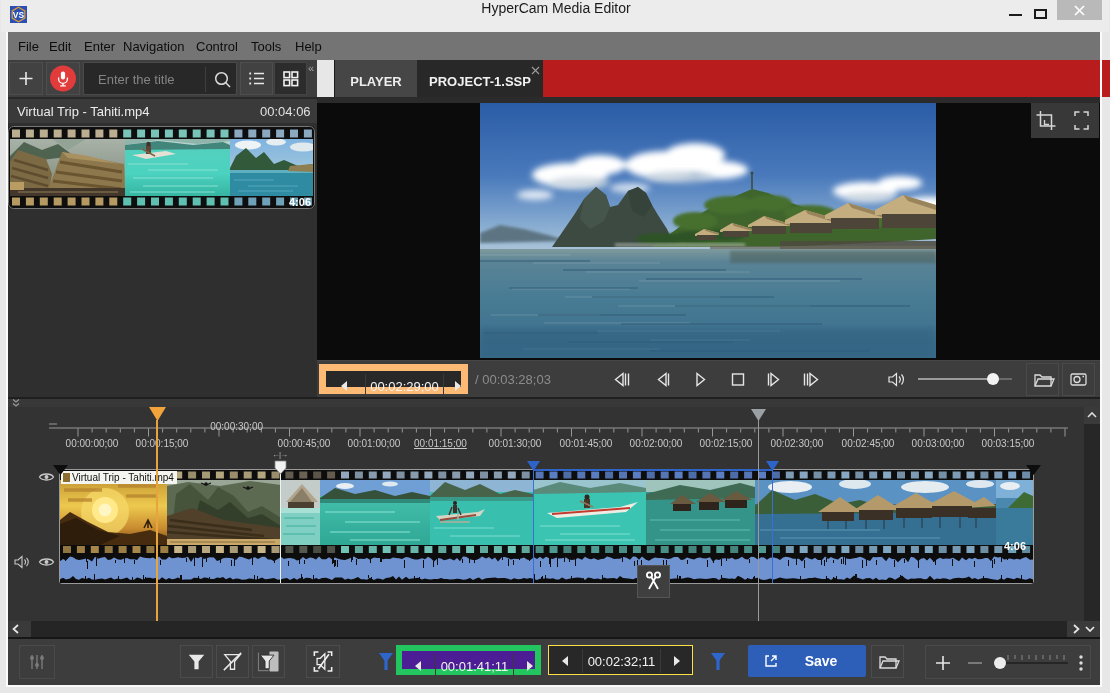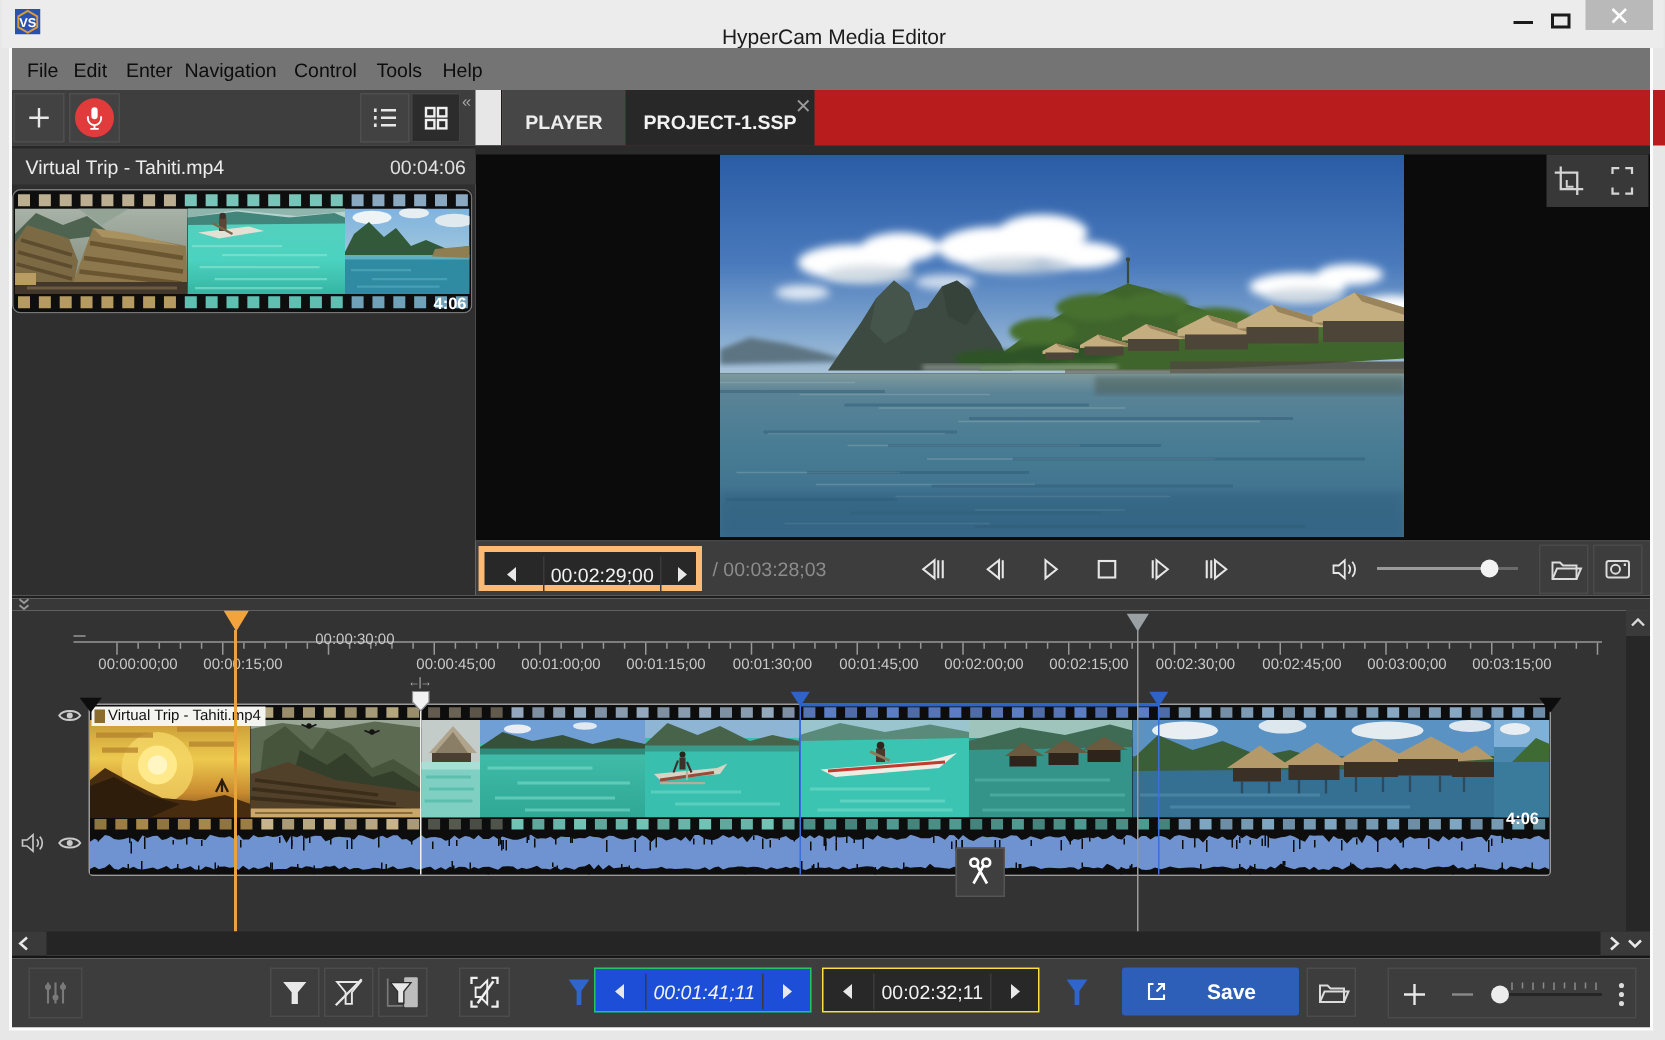--- a/index.html
+++ b/index.html
@@ -6,21 +6,21 @@
 body{font-family:"Liberation Sans",sans-serif;background:#e7e7e7;position:relative;font-size:13px;}
 .ab{position:absolute;}
 svg{display:block;}
 </style></head><body>
 <div style="position:absolute;left:1px;top:0px;width:1108px;height:32px;background:#ececec;">
     <svg class="ab" style="left:9px;top:6px" width="17" height="17" viewBox="0 0 17 17">
       <rect width="17" height="17" fill="#2b50b4"></rect>
       <polygon points="8.5,1.3 14.8,4.9 14.8,12.1 8.5,15.7 2.2,12.1 2.2,4.9" fill="none" stroke="#d89b3a" stroke-width="1.3"></polygon>
       <text x="8.5" y="11.8" font-size="8.5" font-weight="bold" fill="#fff" text-anchor="middle" font-family="Liberation Sans">VS</text>
     </svg>
-    <div style="position:absolute;left:0;top:16px;width:1110px;height:18px;text-align:center;font-size:14px;color:#1b1b1b;">HyperCam Media Editor</div>
+    <div style="position:absolute;left:0;top:0;width:1110px;height:18px;text-align:center;font-size:14px;color:#1b1b1b;">HyperCam Media Editor</div>
     <div style="position:absolute;left:1008px;top:14px;width:13px;height:2px;background:#1b1b1b;"></div>
     <div style="position:absolute;left:1033px;top:9px;width:13px;height:10px;border:2px solid #1b1b1b;"></div>
     <div style="position:absolute;left:1056px;top:0;width:45px;height:20px;background:#b9b9b9;"></div>
     <svg class="ab" style="left:1072px;top:4px" width="13" height="13" viewBox="0 0 13 13">
       <path d="M2,2 L11,11 M11,2 L2,11" stroke="#fdfdfd" stroke-width="1.7"></path>
     </svg>
   </div>
 <div style="position:absolute;left:8px;top:32px;width:1092px;height:28px;background:#747474;">
     <div style="position:absolute;left:10px;top:7px;font-size:13px;color:#0d0d0d;">File</div>
     <div style="position:absolute;left:41px;top:7px;font-size:13px;color:#0d0d0d;">Edit</div>
@@ -35,20 +35,28 @@
       <svg width="32" height="31" viewBox="0 0 32 31">
         <path d="M16,9 V22 M9.5,15.5 H22.5" stroke="#e8e8e8" stroke-width="1.6"></path>
       </svg>
     </div>
     <div style="position:absolute;left:38px;top:2px;width:34px;height:33px;background:#424242;border:1px solid #4e4e4e;">
       <svg width="32" height="31" viewBox="0 0 32 31">
         <circle cx="16" cy="15.5" r="13" fill="#e23b3b"></circle>
         <rect x="13.9" y="8.5" width="4.2" height="8" rx="2.1" fill="#fff"></rect>
         <path d="M11.6,14.5 v1.5 a4.4,4.4 0 0 0 8.8,0 v-1.5" fill="none" stroke="#fff" stroke-width="1.3"></path>
         <path d="M16,20.5 V22.7 M13.2,22.9 H18.8" stroke="#fff" stroke-width="1.3"></path>
+      </svg>
+    </div>
+    <div style="position:absolute;left:75px;top:2px;width:154px;height:33px;background:#282828;border:1px solid #4a4a4a;">
+      <div style="position:absolute;left:14px;top:9px;font-size:13px;color:#848484;">Enter the title</div>
+      <div style="position:absolute;left:121px;top:4px;width:1px;height:25px;background:#3e3e3e;"></div>
+      <svg class="ab" style="left:129px;top:7px" width="20" height="20" viewBox="0 0 20 20">
+        <circle cx="8.5" cy="8.5" r="5.8" fill="none" stroke="#dcdcdc" stroke-width="1.5"></circle>
+        <path d="M12.8,12.8 L17,17" stroke="#dcdcdc" stroke-width="1.5"></path>
       </svg>
     </div>
     <div style="position:absolute;left:232px;top:2px;width:33px;height:33px;background:#424242;border:1px solid #4e4e4e;">
       <svg width="31" height="31" viewBox="0 0 31 31">
         <g stroke="#e8e8e8" stroke-width="1.7">
           <path d="M13,10.5 H23 M13,15.5 H23 M13,20.5 H23"></path>
           <path d="M8.3,10.5 h1.8 M8.3,15.5 h1.8 M8.3,20.5 h1.8" stroke-width="2.2"></path>
         </g>
       </svg>
     </div>
@@ -332,21 +340,21 @@
       <svg width="68" height="35" viewBox="0 0 68 35">
         <g fill="none" stroke="#d5d5d5" stroke-width="1.5">
           <path d="M9.5,8 v15 h15 M5.5,12 h15 v15"></path>
           <path d="M13.5,17 v4.5 h4.5" stroke-width="1.3"></path>
           <path d="M44,13 v-4 h4.5 M52.5,9 h4.5 v4 M57,22 v4 h-4.5 M48.5,26 h-4.5 v-4"></path>
         </g>
       </svg>
     </div>
   </div>
 <div style="position:absolute;left:317px;top:360px;width:783px;height:37px;background:#3d3d3d;border-top:1px solid #464646;">
-    <div style="position:absolute;left:2px;top:3px;width:149px;height:30px;background:#282828;border:4px solid #fdba74;">
+    <div style="position:absolute;left:2px;top:3px;width:149px;height:30px;background:#282828;border:7px solid #fdba74;">
       <svg class="ab" style="left:14px;top:9px" width="8" height="12" viewBox="0 0 8 12">
         <path d="M7,1 L1,6 L7,11 Z" fill="#e8e8e8"></path>
       </svg>
       <div style="position:absolute;left:39px;top:3px;width:1px;height:24px;background:#3a3a3a;"></div>
       <div style="position:absolute;left:40px;top:8px;width:77px;text-align:center;font-size:13px;color:#f2f2f2;">00:02:29;00</div>
       <div style="position:absolute;left:117px;top:3px;width:1px;height:24px;background:#3a3a3a;"></div>
       <svg class="ab" style="left:128px;top:9px" width="8" height="12" viewBox="0 0 8 12">
         <path d="M1,1 L7,6 L1,11 Z" fill="#e8e8e8"></path>
       </svg>
     </div>
@@ -492,21 +500,21 @@
       <path d="M1014.7,21.5 v4" stroke="#989898"></path>
       <path d="M1028.8,21.5 v4" stroke="#989898"></path>
       <path d="M1042.9,21.5 v4" stroke="#989898"></path>
       <path d="M1057.0,21.5 v8" stroke="#989898"></path>
     </svg>
     <div style="position:absolute;left:54px;top:31px;width:60px;text-align:center;font-size:10px;color:#c9c9c9;">00:00:00;00</div>
     <div style="position:absolute;left:124px;top:31px;width:60px;text-align:center;font-size:10px;color:#c9c9c9;">00:00:15;00</div>
     <div style="position:absolute;left:195px;top:14px;width:60px;text-align:right;font-size:10px;color:#c9c9c9;">00:00:30;00</div>
     <div style="position:absolute;left:266px;top:31px;width:60px;text-align:center;font-size:10px;color:#c9c9c9;">00:00:45;00</div>
     <div style="position:absolute;left:336px;top:31px;width:60px;text-align:center;font-size:10px;color:#c9c9c9;">00:01:00;00</div>
-    <div style="position:absolute;left:406px;top:31px;width:60px;text-align:center;font-size:10px;color:#c9c9c9;">00:01:15;00</div>
+    <div style="position:absolute;left:406px;top:31px;width:60px;text-align:left;font-size:10px;color:#c9c9c9;text-decoration:underline;">00:01:15;00</div>
     <div style="position:absolute;left:477px;top:31px;width:60px;text-align:center;font-size:10px;color:#c9c9c9;">00:01:30;00</div>
     <div style="position:absolute;left:548px;top:31px;width:60px;text-align:center;font-size:10px;color:#c9c9c9;">00:01:45;00</div>
     <div style="position:absolute;left:618px;top:31px;width:60px;text-align:center;font-size:10px;color:#c9c9c9;">00:02:00;00</div>
     <div style="position:absolute;left:688px;top:31px;width:60px;text-align:center;font-size:10px;color:#c9c9c9;">00:02:15;00</div>
     <div style="position:absolute;left:759px;top:31px;width:60px;text-align:center;font-size:10px;color:#c9c9c9;">00:02:30;00</div>
     <div style="position:absolute;left:830px;top:31px;width:60px;text-align:center;font-size:10px;color:#c9c9c9;">00:02:45;00</div>
     <div style="position:absolute;left:900px;top:31px;width:60px;text-align:center;font-size:10px;color:#c9c9c9;">00:03:00;00</div>
     <div style="position:absolute;left:970px;top:31px;width:60px;text-align:center;font-size:10px;color:#c9c9c9;">00:03:15;00</div>
     <svg class="ab" style="left:30px;top:63px" width="17" height="14" viewBox="0 0 17 14">
       <path d="M1.5,7 C4,3 13,3 15.5,7 C13,11 4,11 1.5,7 Z" fill="none" stroke="#c9c9c9" stroke-width="1.3"></path>
@@ -1064,21 +1072,21 @@
         <g fill="none" stroke="#f0f0f0" stroke-width="1.7">
           <path d="M12,6.5 H7.5 V11 M22,6.5 H26.5 V11 M26.5,23 V27.5 H22 M7.5,23 V27.5 H12"></path>
         </g>
         <polygon points="10.5,13.5 14,13.5 19,8.5 19,25.5 14,20.5 10.5,20.5" fill="none" stroke="#f0f0f0" stroke-width="1.4"></polygon>
         <path d="M12,25 L23.5,9" stroke="#f0f0f0" stroke-width="1.8"></path>
       </svg>
     </div>
     <svg class="ab" style="left:369px;top:13px" width="18" height="19" viewBox="0 0 18 19">
       <path d="M2,1 H16 L10.6,8.6 V18 H7.4 V8.6 Z" fill="#2f66cc"></path>
     </svg>
-    <div style="position:absolute;left:388px;top:6px;width:145px;height:30px;background:#1d4ed8;border:1px solid #22c55e;font-style:italic;">
+    <div style="position:absolute;left:388px;top:6px;width:145px;height:30px;background:#4c1d95;border:6px solid #22c55e;">
       <svg class="ab" style="left:12px;top:9px" width="8" height="12" viewBox="0 0 8 12">
         <path d="M7,1 L1,6 L7,11 Z" fill="#e8e8e8"></path>
       </svg>
       <div style="position:absolute;left:33px;top:3px;width:1px;height:24px;background:#3a3a3a;"></div>
       <div style="position:absolute;left:34px;top:8px;width:77px;text-align:center;font-size:13px;color:#f2f2f2;">00:01:41;11</div>
       <div style="position:absolute;left:111px;top:3px;width:1px;height:24px;background:#3a3a3a;"></div>
       <svg class="ab" style="left:124px;top:9px" width="8" height="12" viewBox="0 0 8 12">
         <path d="M1,1 L7,6 L1,11 Z" fill="#e8e8e8"></path>
       </svg>
     </div>

